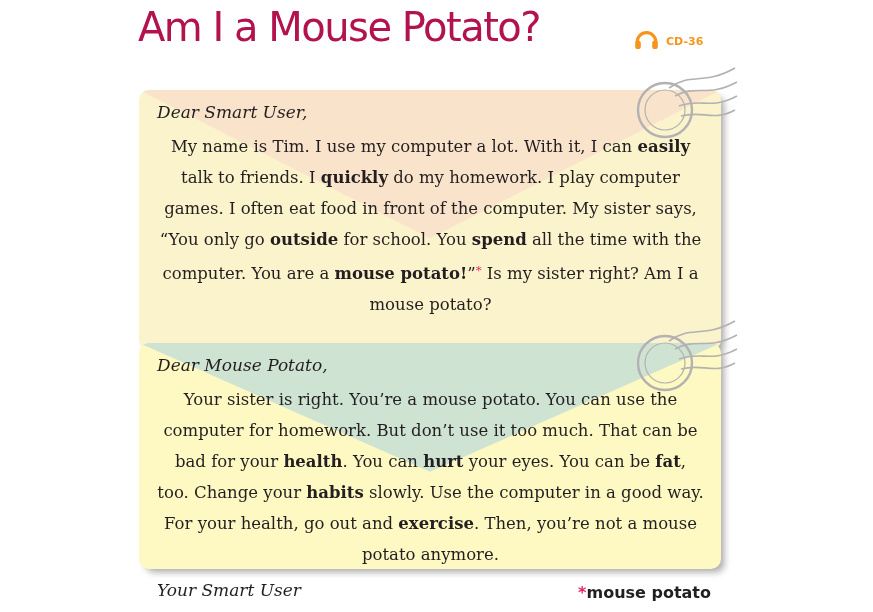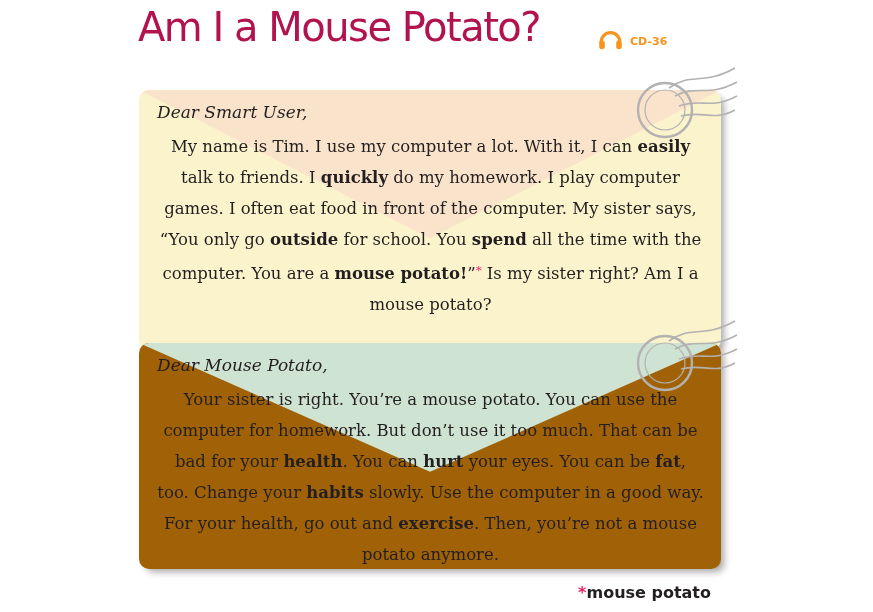--- a/index.html
+++ b/index.html
@@ -18,21 +18,21 @@
     left: 138px;
     top: 4px;
     font-family: "DejaVu Sans", sans-serif;
     font-size: 40px;
     font-weight: normal;
     letter-spacing: -1.5px;
     color: #b2124e;
   }
   .audio {
     position: absolute;
-    left: 598px;
+    left: 634px;
     top: 29px;
     display: flex;
     align-items: center;
     gap: 7px;
   }
   .audio-label {
     font-family: "DejaVu Sans", sans-serif;
     font-size: 11px;
     font-weight: bold;
     color: #f7941d;
@@ -40,21 +40,21 @@
   }
   
   .card {
     position: absolute;
     left: 139px;
     width: 582px;
     border-radius: 10px;
     box-shadow: 5px 5px 7px -2px rgba(110,110,110,0.6);
   }
   .card1 { top: 90px;  height: 260px; background: #fbf3cc; }
-  .card2 { top: 343px; height: 226px; background: #a16207; }
+  .card2 { top: 343px; height: 226px; background: #fef9c3; }
   .flapwrap {
     position: absolute; inset: 0;
     border-radius: inherit;
     overflow: hidden;
   }
   .flap {
     position: absolute; inset: 0;
     clip-path: polygon(0 0, 100% 0, 50% 57%);
   }
   .card1 .flap { background: #fae3cb; }
@@ -153,20 +153,21 @@
         <circle cx="42" cy="52" r="20" stroke-width="1.2"></circle>
         <path d="M46 30 C 68 14, 80 28, 112 10" stroke-width="1.6"></path>
         <path d="M52 38 C 74 26, 84 40, 114 24" stroke-width="1.6"></path>
         <path d="M56 48 C 78 40, 88 52, 114 38" stroke-width="1.6"></path>
         <path d="M58 58 C 80 52, 90 64, 112 52" stroke-width="1.6"></path>
       </g>
     </svg>
     <div class="content">
       <div class="salutation">Dear Mouse Potato,</div>
       <p class="body"><span>Your sister is right. You’re a mouse potato. You can use the computer for homework. But don’t use it too much. That can be bad for your </span><span data-b="1">health</span><span>. You can </span><span data-b="1">hurt</span><span> your eyes. You can be </span><span data-b="1">fat</span><span>, too. Change your </span><span data-b="1">habits</span><span> slowly. Use the computer in a good way. For your health, go out and </span><span data-b="1">exercise</span><span>. Then, you’re not a mouse potato anymore.</span></p>
+      <div class="signature">Your Smart User</div>
     </div>
   </div>
 
   <div class="footnote">
     <span class="fn-term"><span class="fn-star">*</span><span>mouse potato</span></span>
   </div>
 
 </div>
 
 </body></html>

